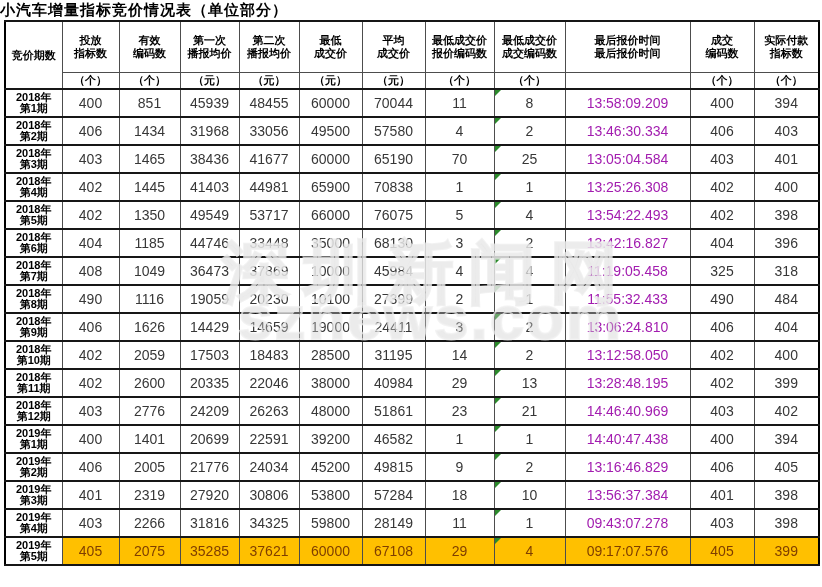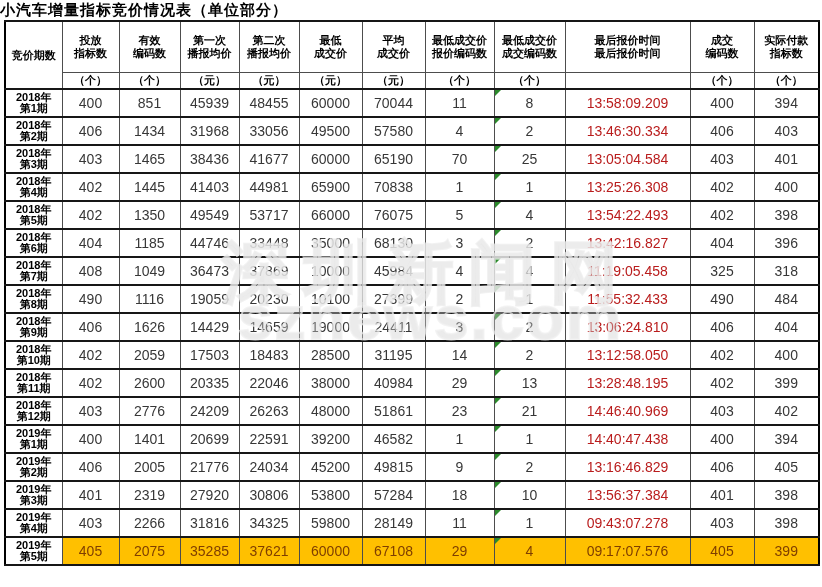--- a/index.html
+++ b/index.html
@@ -24,21 +24,21 @@
   }
   thead tr.labels th{height:50px;border-bottom-width:1px;margin-top:20px;}
   thead tr.units th{height:14px;border-top-width:1px;}
   tbody td{height:26px;border-top:2px solid #161616;border-bottom:2px solid #161616;}
   thead th{border-top:2px solid #161616;}
   thead tr.units th{border-bottom:2px solid #161616;}
   .hdr{font-size:11px;font-weight:bold;color:#000;line-height:13px;}
   .unit{font-size:11px;font-weight:bold;color:#000;}
   td.period{font-size:11px;font-weight:bold;color:#000;line-height:11px;}
   td.val{font-size:14px;color:#373737;}
-  td.time{font-size:14px;color:#b91c1c;}
+  td.time{font-size:14px;color:#a21caf;}
   td.hl{background:var(--hl-bg,#FFC000);color:var(--hl-text,#7F3E00);}
   td.flag{position:relative;}
   td.flag::before{
     content:"";position:absolute;top:0;left:0;width:0;height:0;
     border-top:6px solid var(--flag,#2B8A2B);border-right:6px solid transparent;
   }
   .watermark{
     position:absolute;left:0;top:0;width:822px;height:464px;
     pointer-events:none;z-index:5;
   }

